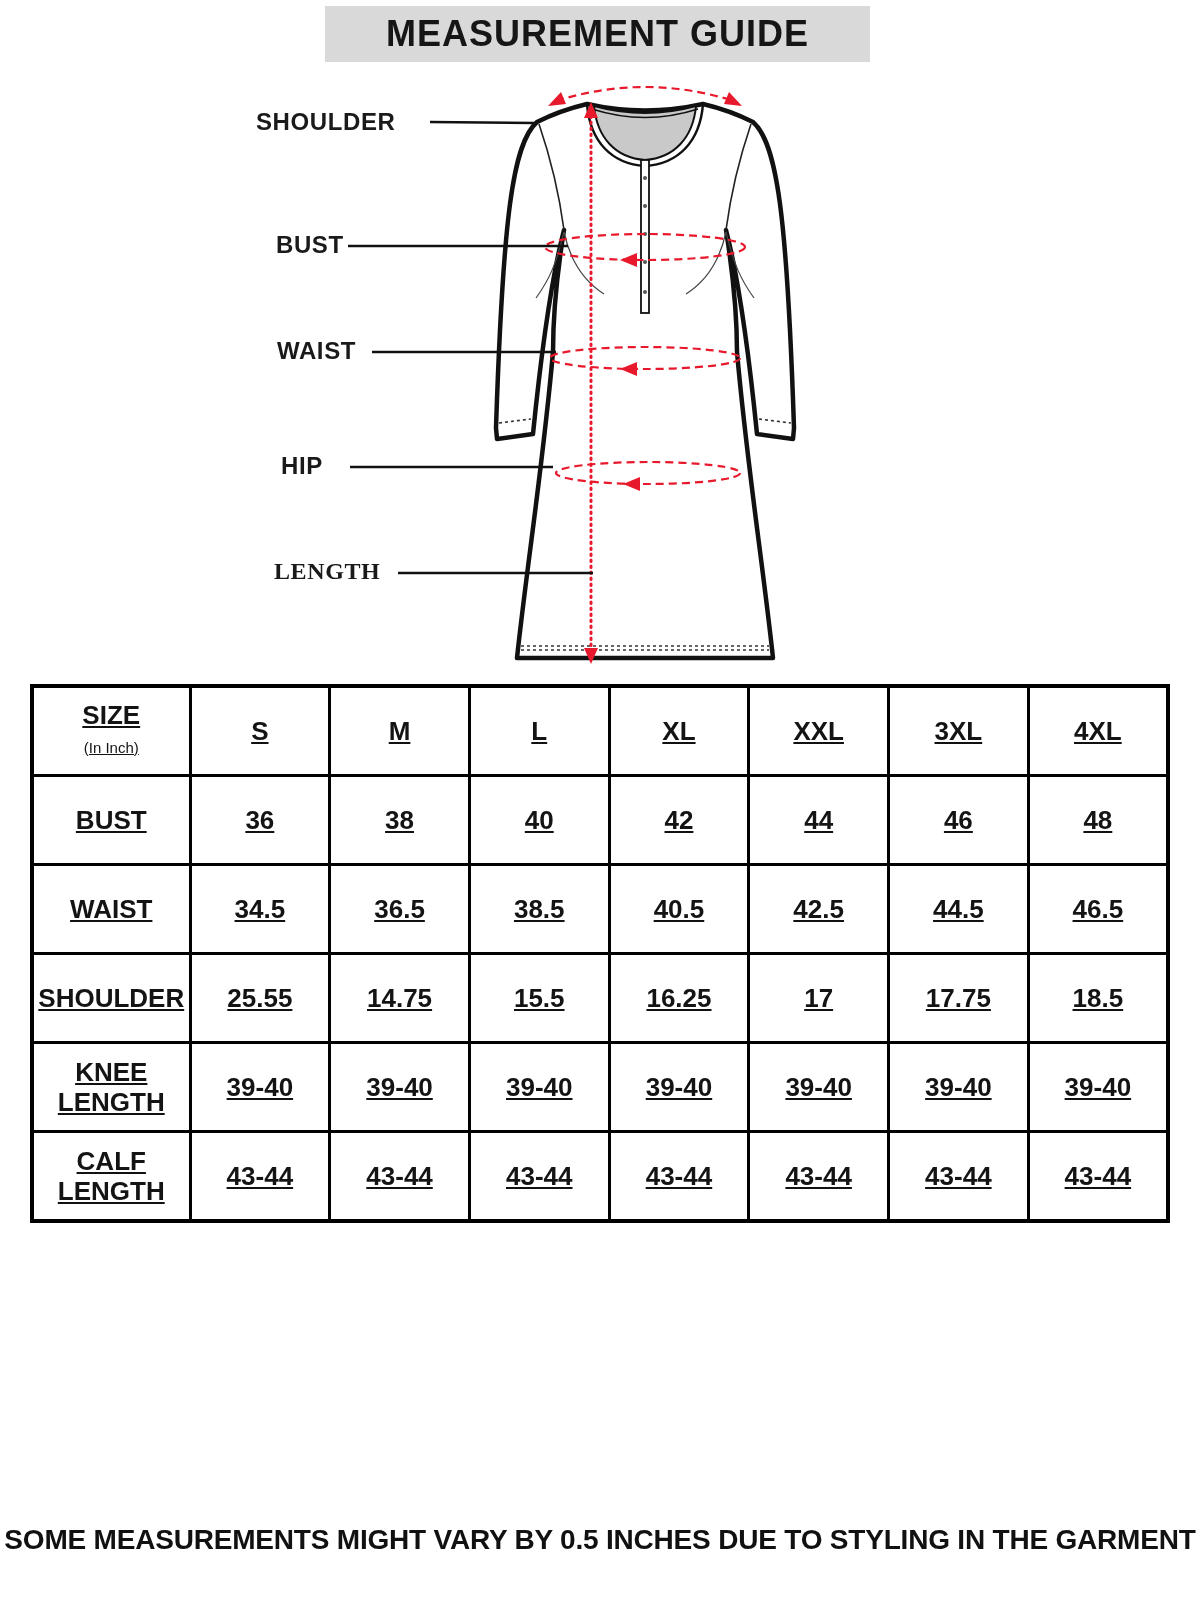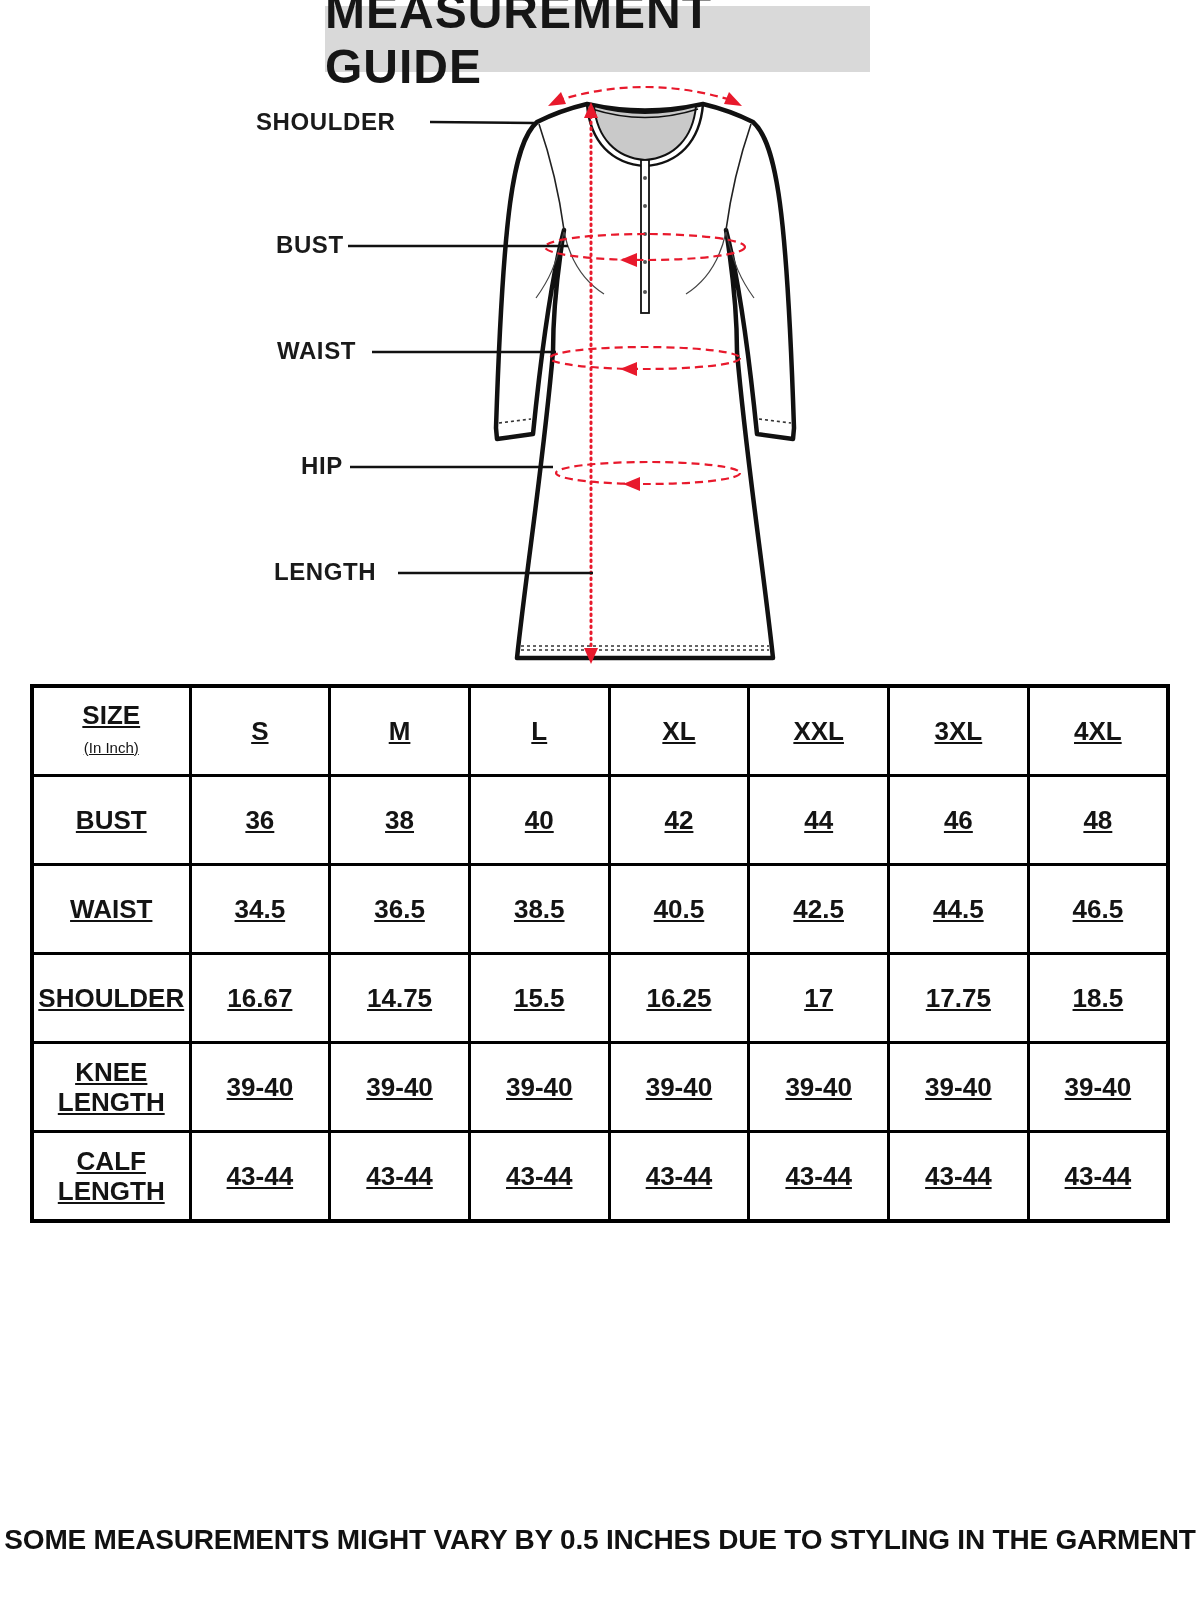--- a/index.html
+++ b/index.html
@@ -1,23 +1,23 @@
 <!DOCTYPE html>
 <html><head>
 <meta charset="utf-8">
 <style>
   html,body{margin:0;padding:0;}
   body{
     width:1200px;height:1600px;position:relative;background:#ffffff;
     font-family:"Liberation Sans",sans-serif;color:#111;overflow:hidden;
   }
   .title-bar{
-    position:absolute;left:325px;top:6px;width:545px;height:66px;
+    position:absolute;left:325px;top:6px;width:545px;height:56px;
     background:#d9d9d9;display:flex;align-items:center;justify-content:center;
-    font-size:48px;font-weight:bold;letter-spacing:1px;color:#161616;
+    font-size:36px;font-weight:bold;letter-spacing:1px;color:#161616;
   }
   .diagram{position:absolute;left:0;top:80px;width:1200px;height:604px;}
   .diagram svg{position:absolute;left:0;top:0;}
   .measure-label{
     position:absolute;font-size:24px;font-weight:bold;color:#1a1a1a;
     letter-spacing:0.6px;white-space:nowrap;
   }
   .size-table{
     position:absolute;left:30px;top:684px;width:1140px;
     border-collapse:collapse;table-layout:fixed;
@@ -119,22 +119,22 @@
       <line x1="430" y1="42" x2="534" y2="43"></line>
       <line x1="348" y1="166" x2="568" y2="166"></line>
       <line x1="372" y1="272" x2="556" y2="272"></line>
       <line x1="350" y1="387" x2="553" y2="387"></line>
       <line x1="398" y1="493" x2="593" y2="493"></line>
     </g>
   </svg>
   <div class="measure-label" style="left:256px;top:28px;">SHOULDER</div>
   <div class="measure-label" style="left:276px;top:151px;">BUST</div>
   <div class="measure-label" style="left:277px;top:257px;">WAIST</div>
-  <div class="measure-label" style="left:281px;top:372px;margin-left:20px;">HIP</div>
-  <div class="measure-label" style="left:274px;top:478px;">LENGTH</div>
+  <div class="measure-label" style="left:281px;top:372px;">HIP</div>
+  <div class="measure-label" style="left:274px;top:478px;font-family:Liberation Serif, serif;">LENGTH</div>
 </div>
 
 <table class="size-table">
   <colgroup>
       <col class="lblcol">
       <col>
       <col>
       <col>
       <col>
       <col>
@@ -170,21 +170,21 @@
     <td>34.5</td>
     <td>36.5</td>
     <td>38.5</td>
     <td>40.5</td>
     <td>42.5</td>
     <td>44.5</td>
     <td>46.5</td>
   </tr>
   <tr>
     <td>SHOULDER</td>
-    <td>16.67</td>
+    <td>25.55</td>
     <td>14.75</td>
     <td>15.5</td>
     <td>16.25</td>
     <td>17</td>
     <td>17.75</td>
     <td>18.5</td>
   </tr>
   <tr>
     <td>KNEE LENGTH</td>
     <td>39-40</td>

